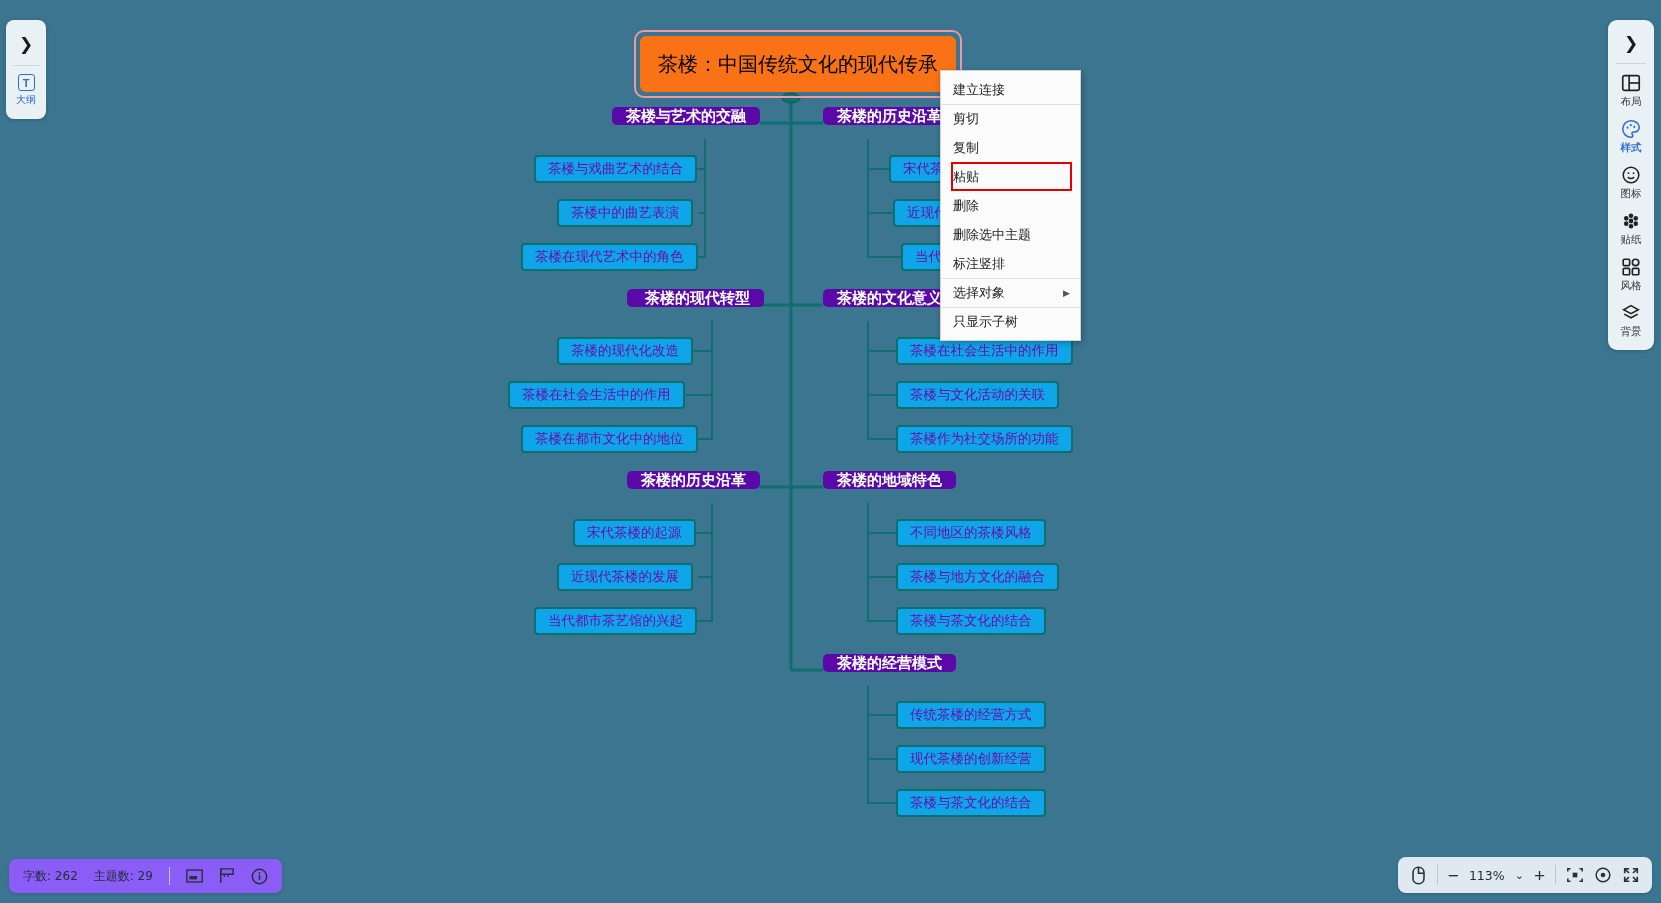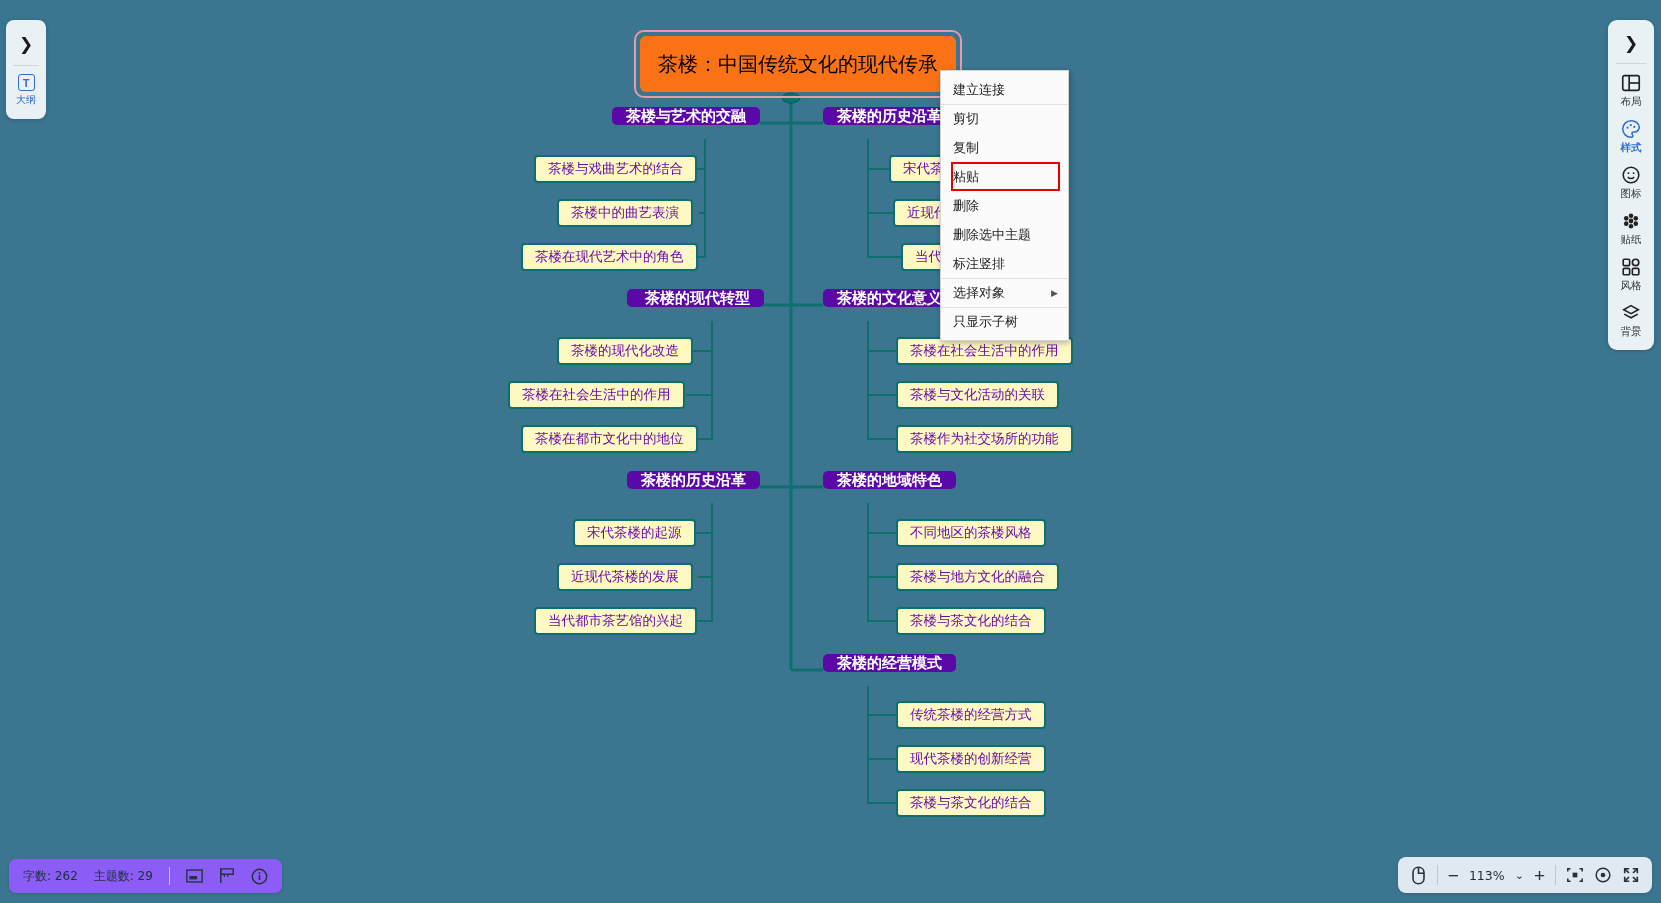--- a/index.html
+++ b/index.html
@@ -25,21 +25,21 @@
   .root-wrap {
     position: absolute; border: 2px solid #e79aa8; border-radius: 10px;
     padding: 4px; background: transparent;
   }
   .node-branch {
     background: #5a09a8; color: #ffffff; font-size: 15px; font-weight: bold;
     border-radius: 5px; padding: 0 14px; height: 18px;
     font-family: "DejaVu Sans", sans-serif;
   }
   .node-leaf {
-    background: #fef9c3; color: #6a0dad; font-size: 13.5px;
+    background: #0ea5e9; color: #6a0dad; font-size: 13.5px;
     border: 2px solid #0e6f6f; border-radius: 4px; padding: 0 12px; height: 28px;
     font-family: "DejaVu Sans", sans-serif;
   }
 
   
   #left-panel {
     position: absolute; left: 6px; top: 20px; width: 40px;
     background: #eaf1f5; border-radius: 8px; padding: 8px 0 10px;
     display: flex; flex-direction: column; align-items: center;
     box-shadow: 0 1px 4px rgba(0,0,0,.18);
@@ -84,21 +84,21 @@
     padding: 0 12px; gap: 10px; box-shadow: 0 1px 3px rgba(0,0,0,.15);
   }
   #zoom-bar .vsep { width: 1px; height: 20px; background: #b9c9d3; }
   #zoom-bar .zbtn { cursor: pointer; color: #24323b; display: flex; align-items: center;
                     justify-content: center; }
   #zoom-bar .zlevel { font-size: 12.5px; color: #1d2b34; font-family: "DejaVu Sans", sans-serif; }
   .sign { font-size: 19px; line-height: 1; }
 
   
   #ctx-menu {
-    position: absolute; left: 940px; top: 70px; width: 129px;
+    position: absolute; left: 940px; top: 70px; width: 141px;
     background: #fbfbfb; border: 1px solid #d3d3d3;
     box-shadow: 1px 2px 6px rgba(0,0,0,.28); padding: 4px 0;
     font-family: "DejaVu Sans", sans-serif;
   }
   .mi { height: 29px; display: flex; align-items: center; padding: 0 12px;
         font-size: 13px; color: #222; cursor: pointer; position: relative; }
   .mi .arrow { position: absolute; right: 10px; font-size: 9px; color: #555; }
   .mi.sep-top { border-top: 1px solid #e2e2e2; }
   .mi.hl { outline: 2px solid #e60000; outline-offset: -2px; margin: 0 8px 0 10px;
            padding-left: 2px; }

